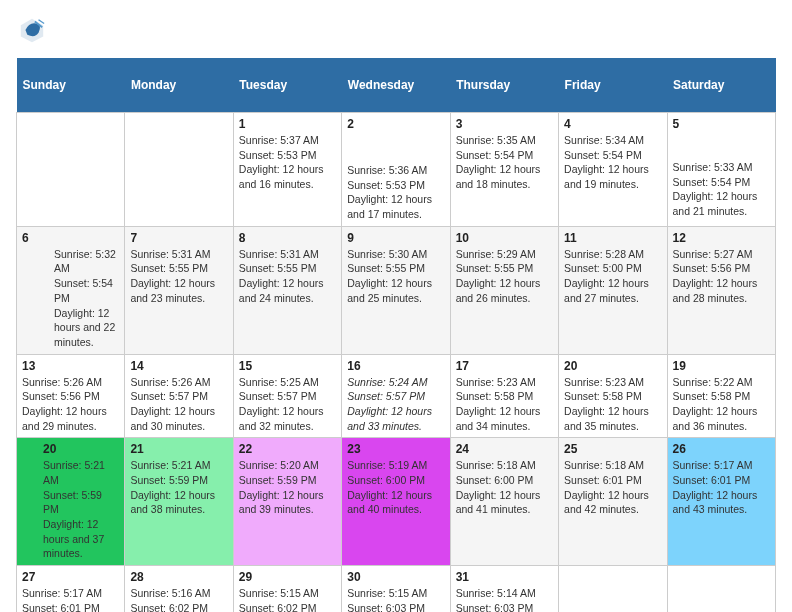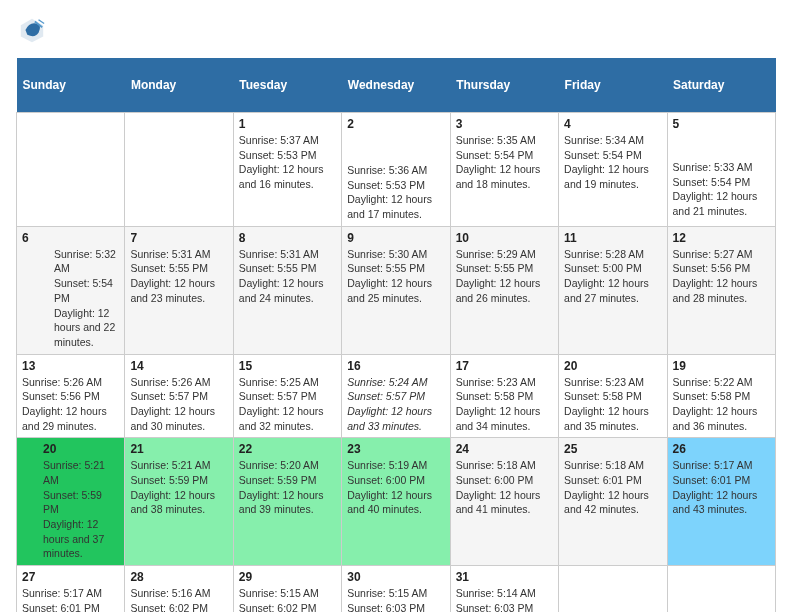--- a/index.html
+++ b/index.html
@@ -248,27 +248,27 @@
           <div class="cell-info" style="white-space: pre-line;">Sunrise: 5:21 AM
 Sunset: 5:59 PM
 Daylight: 12 hours and 37 minutes.</div>
         </td>
         <td style="background: #86efac;">
           <div class="cell-day">21</div>
           <div class="cell-info" style="white-space: pre-line;">Sunrise: 5:21 AM
 Sunset: 5:59 PM
 Daylight: 12 hours and 38 minutes.</div>
         </td>
-        <td style="background: #86efac;">
+        <td style="background: #f0abfc;">
           <div class="cell-day">22</div>
           <div class="cell-info" style="white-space: pre-line;">Sunrise: 5:20 AM
 Sunset: 5:59 PM
 Daylight: 12 hours and 39 minutes.</div>
         </td>
-        <td style="background: #86efac;">
+        <td style="background: #d946ef;">
           <div class="cell-day">23</div>
           <div class="cell-info" style="white-space: pre-line;">Sunrise: 5:19 AM
 Sunset: 6:00 PM
 Daylight: 12 hours and 40 minutes.</div>
         </td>
         <td style="background: rgb(245, 245, 245);">
           <div class="cell-day">24</div>
           <div class="cell-info" style="white-space: pre-line;">Sunrise: 5:18 AM
 Sunset: 6:00 PM
 Daylight: 12 hours and 41 minutes.</div>

